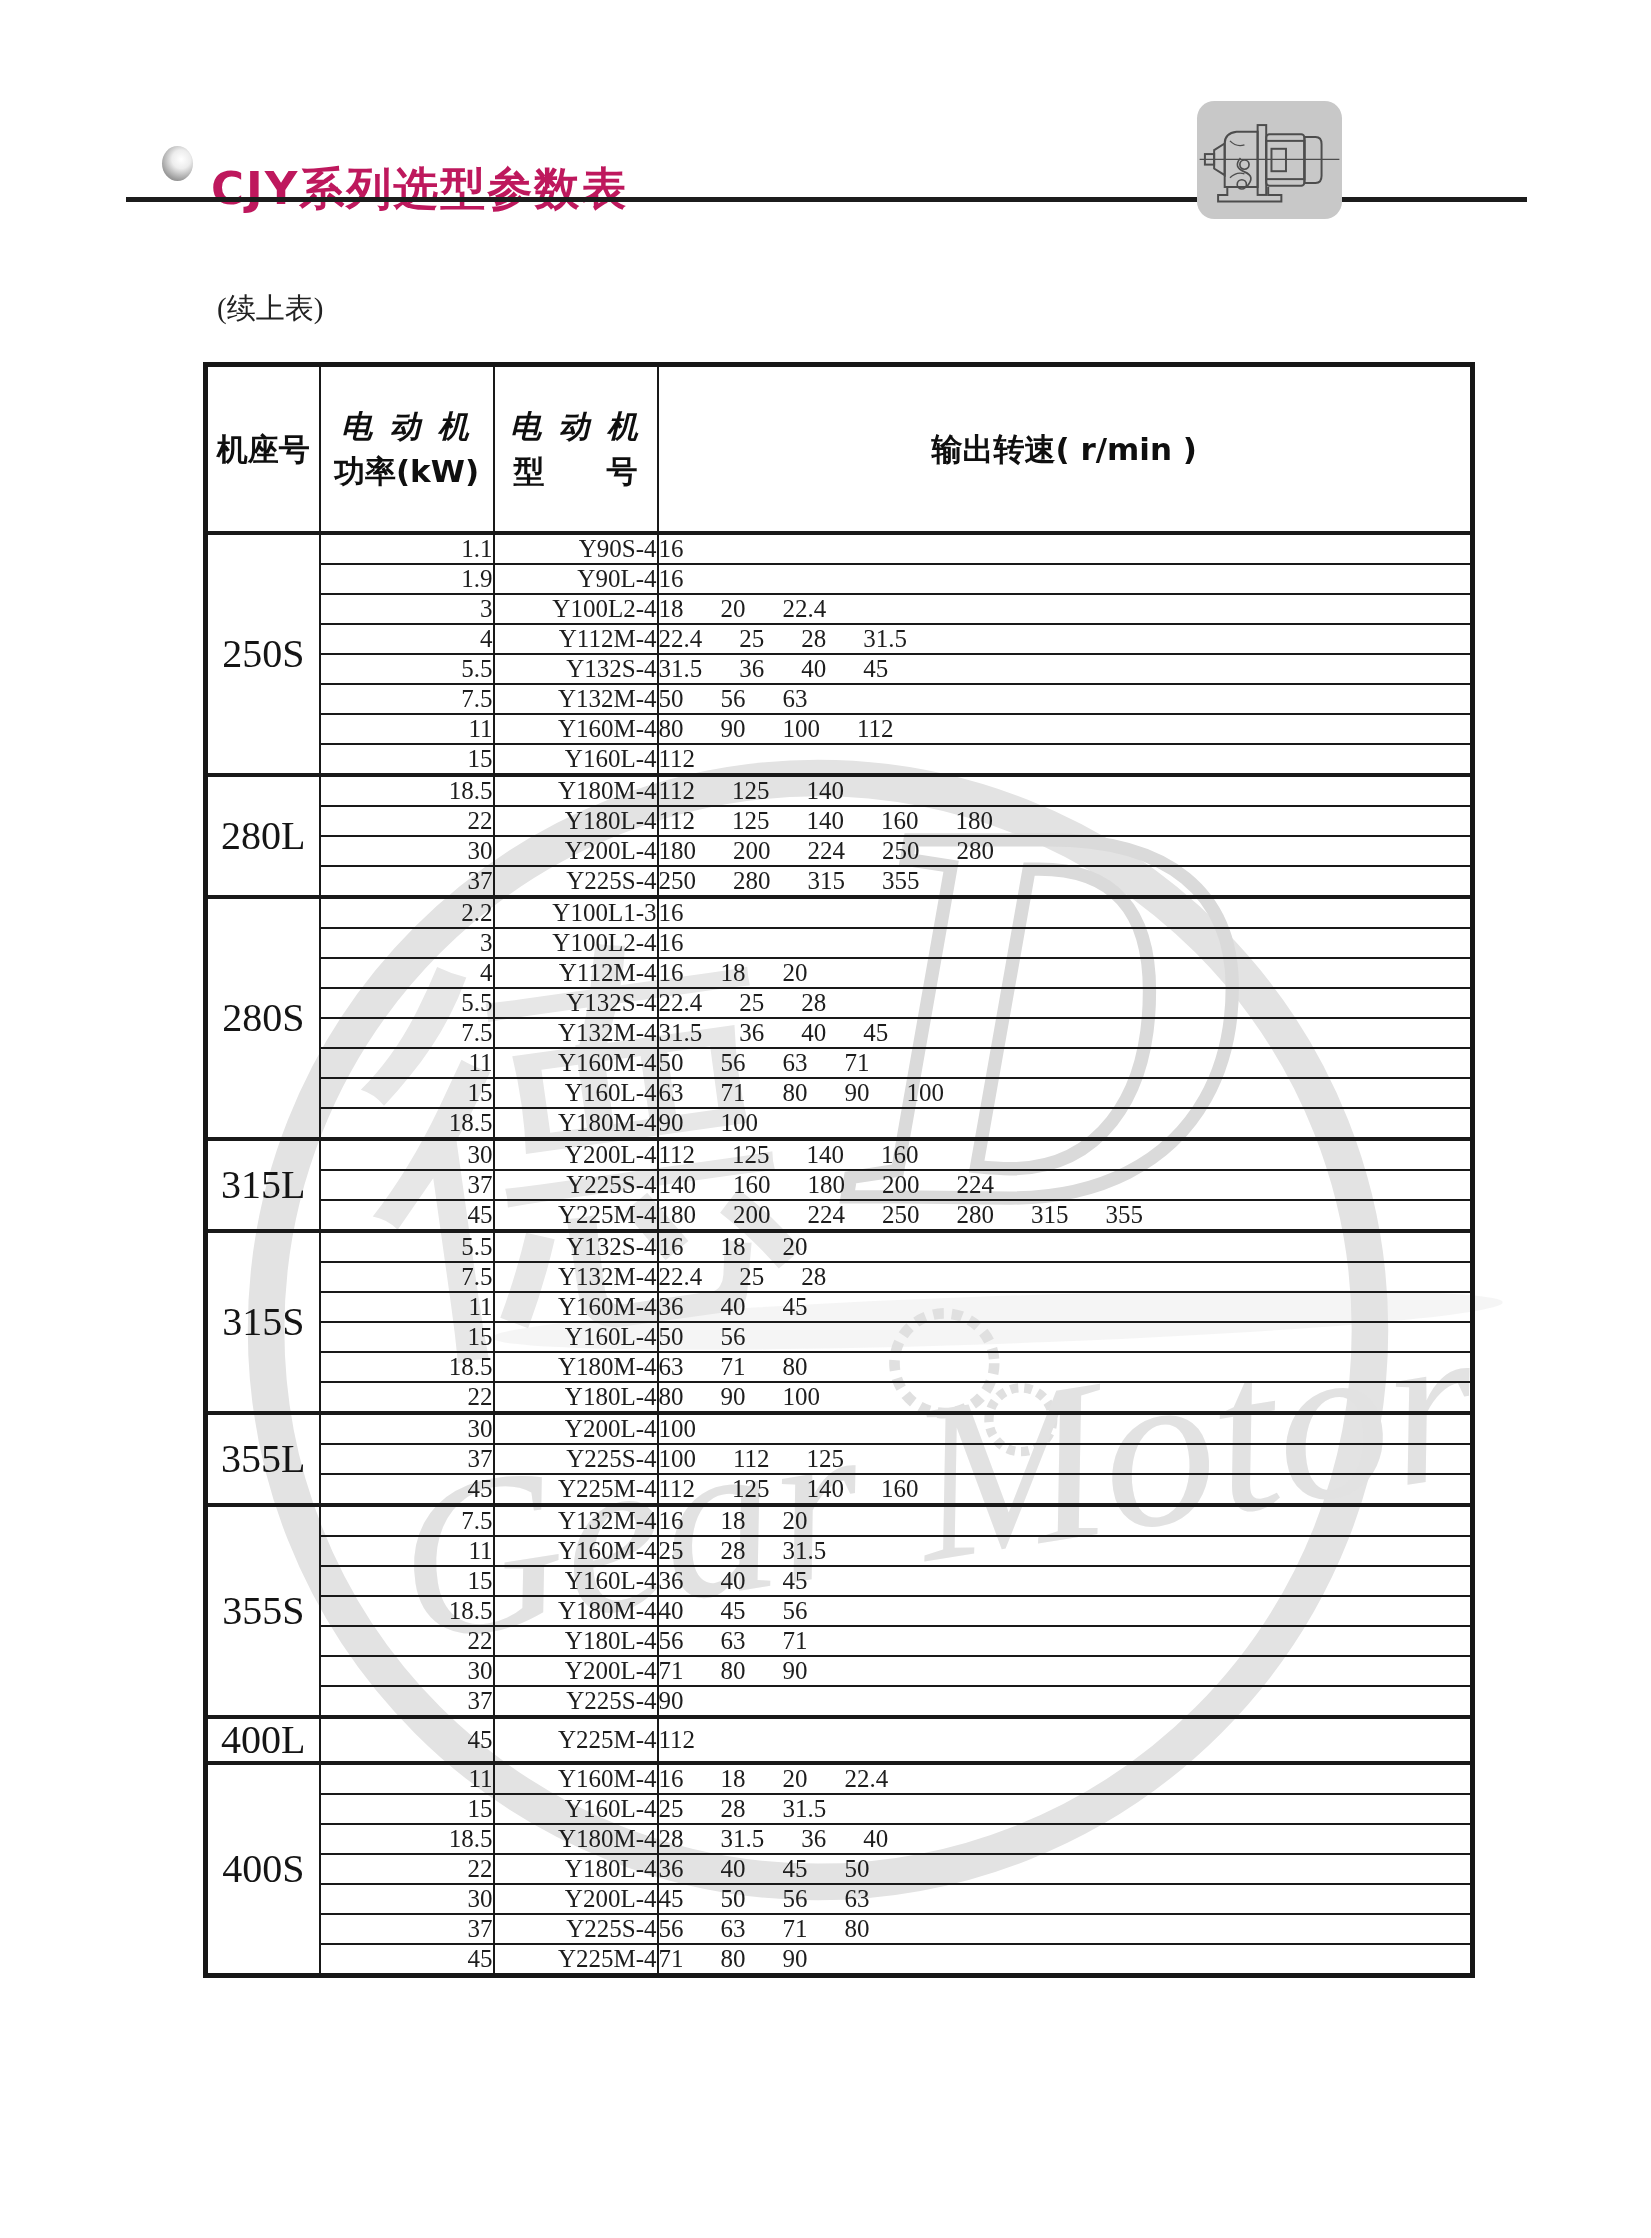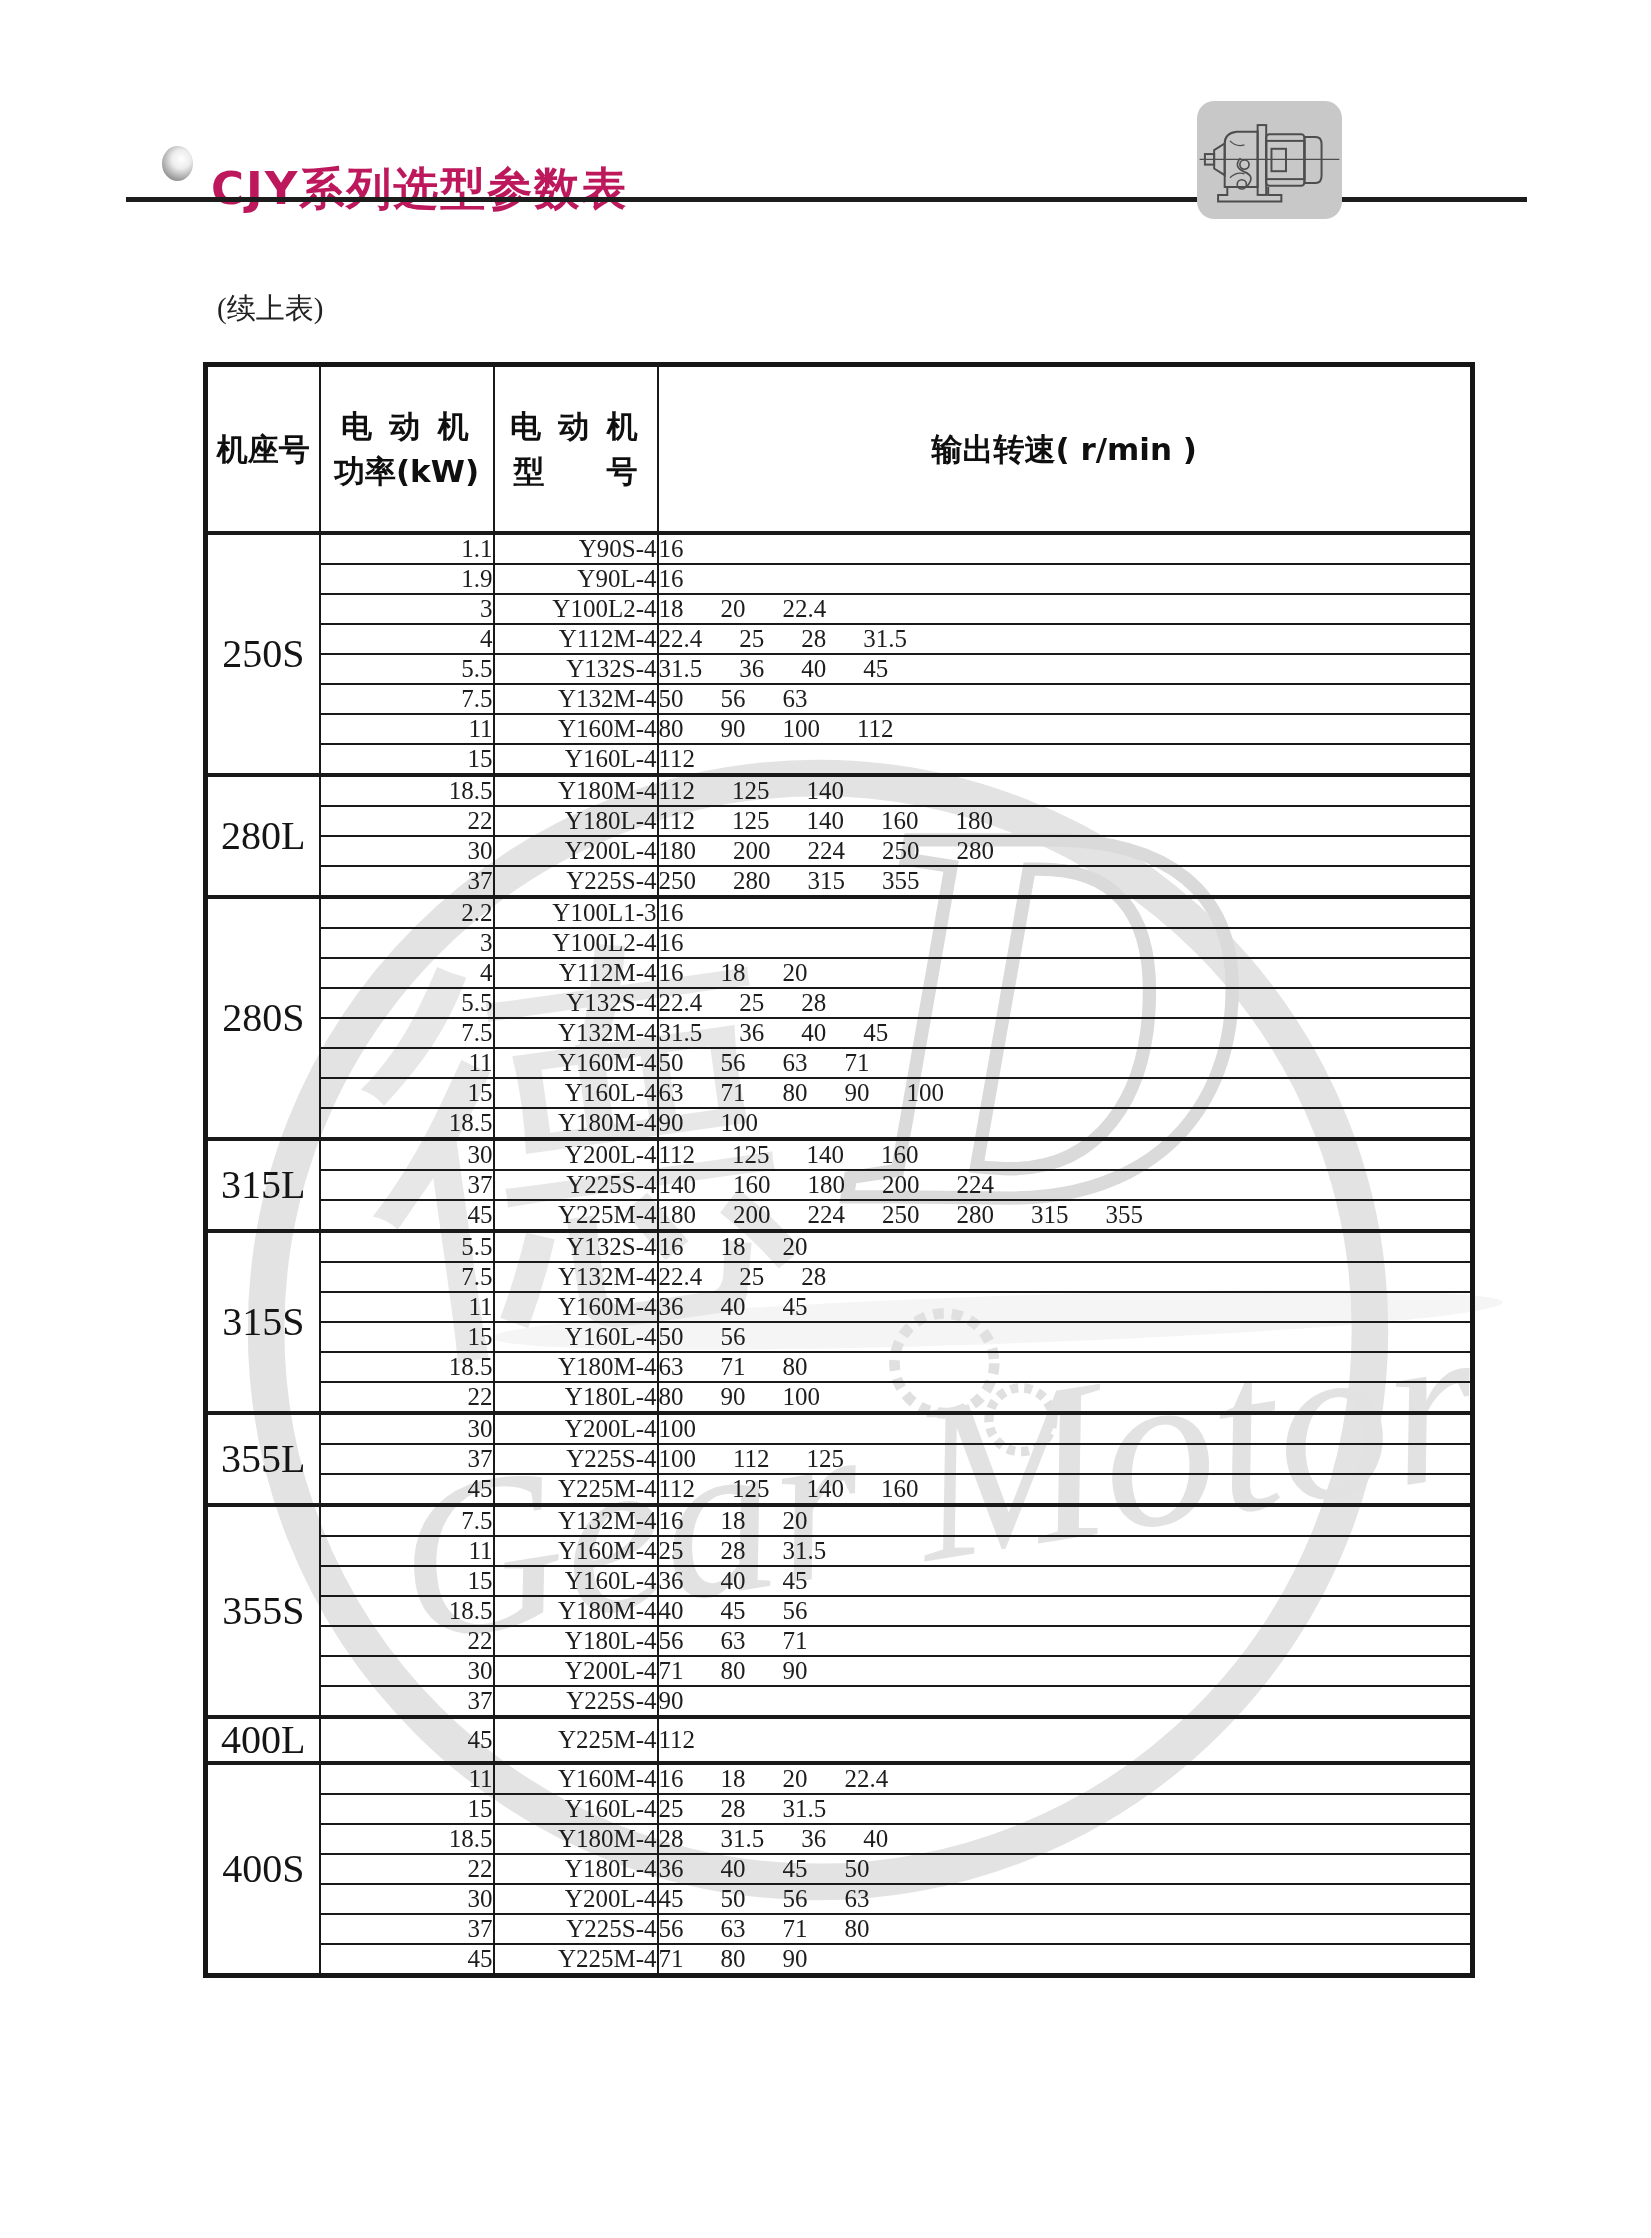--- a/index.html
+++ b/index.html
@@ -37,21 +37,21 @@
     border:5.3px solid #161616;
   }
   table.spec th, table.spec td{
     border:2px solid #191919;padding:0;background:transparent;
   }
   thead th{
     height:164px;vertical-align:middle;text-align:center;
     font-family:"DejaVu Sans", sans-serif;font-weight:bold;font-size:31px;color:#0f0f0f;
     border-bottom-width:2.7px;line-height:1.45;
   }
-  thead th .hline{letter-spacing:3.3px;}
+  thead th .hline{letter-spacing:3.3px;font-style:italic;}
   tbody td{
     height:28px;font-size:25px;color:#1d1d1d;line-height:1.05;vertical-align:middle;
     border-top-width:2.7px;border-bottom-width:2.7px;
   }
   tr.group-start td{border-top-width:4px;}
   td.frame-cell{text-align:center;font-size:40px;color:#151515;}
   td.power-cell{text-align:right;}
   td.model-cell{text-align:right;padding-left:25px;}
   td.speeds-cell{text-align:left;padding-left:31px;white-space:nowrap;}
   .speed-val{display:inline-block;margin-right:37px;}

